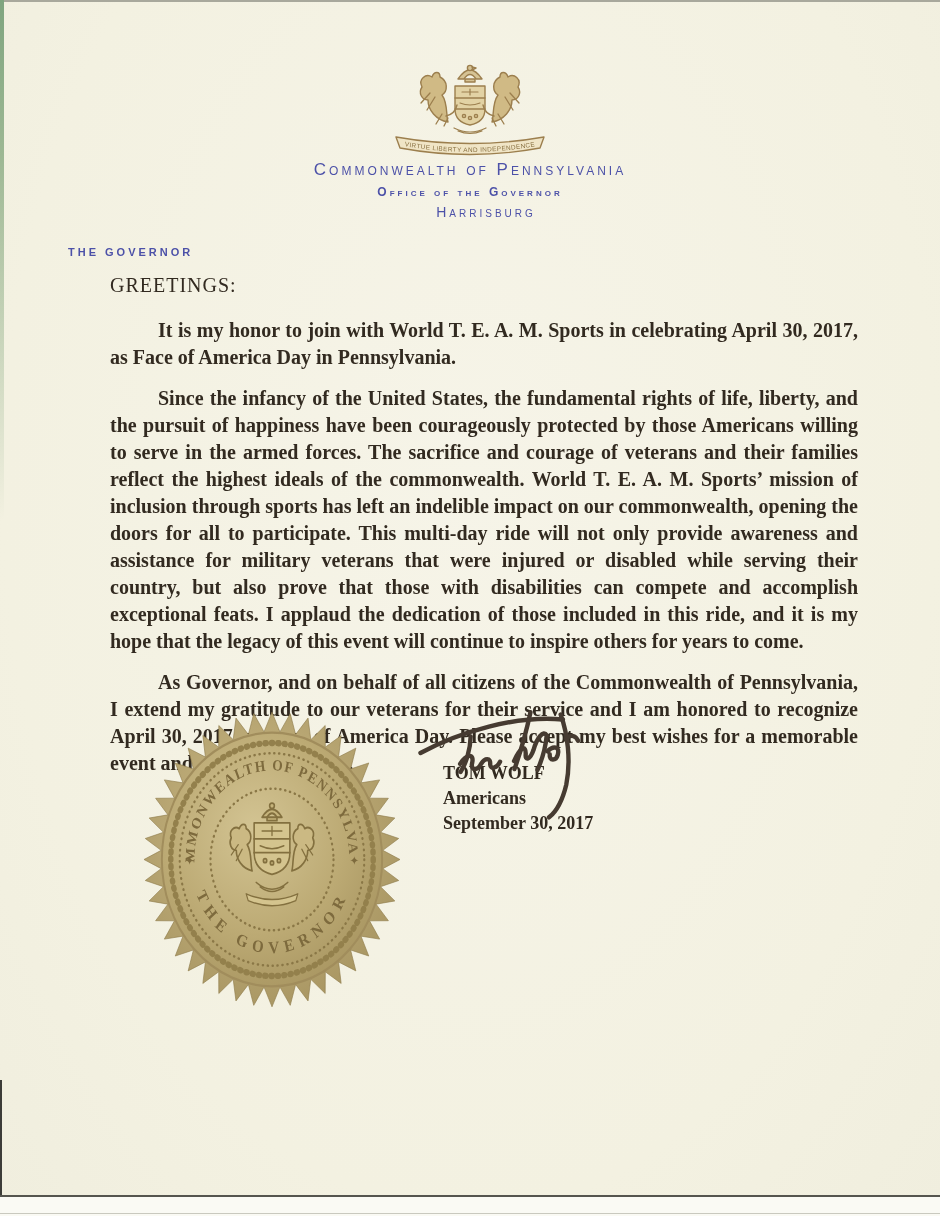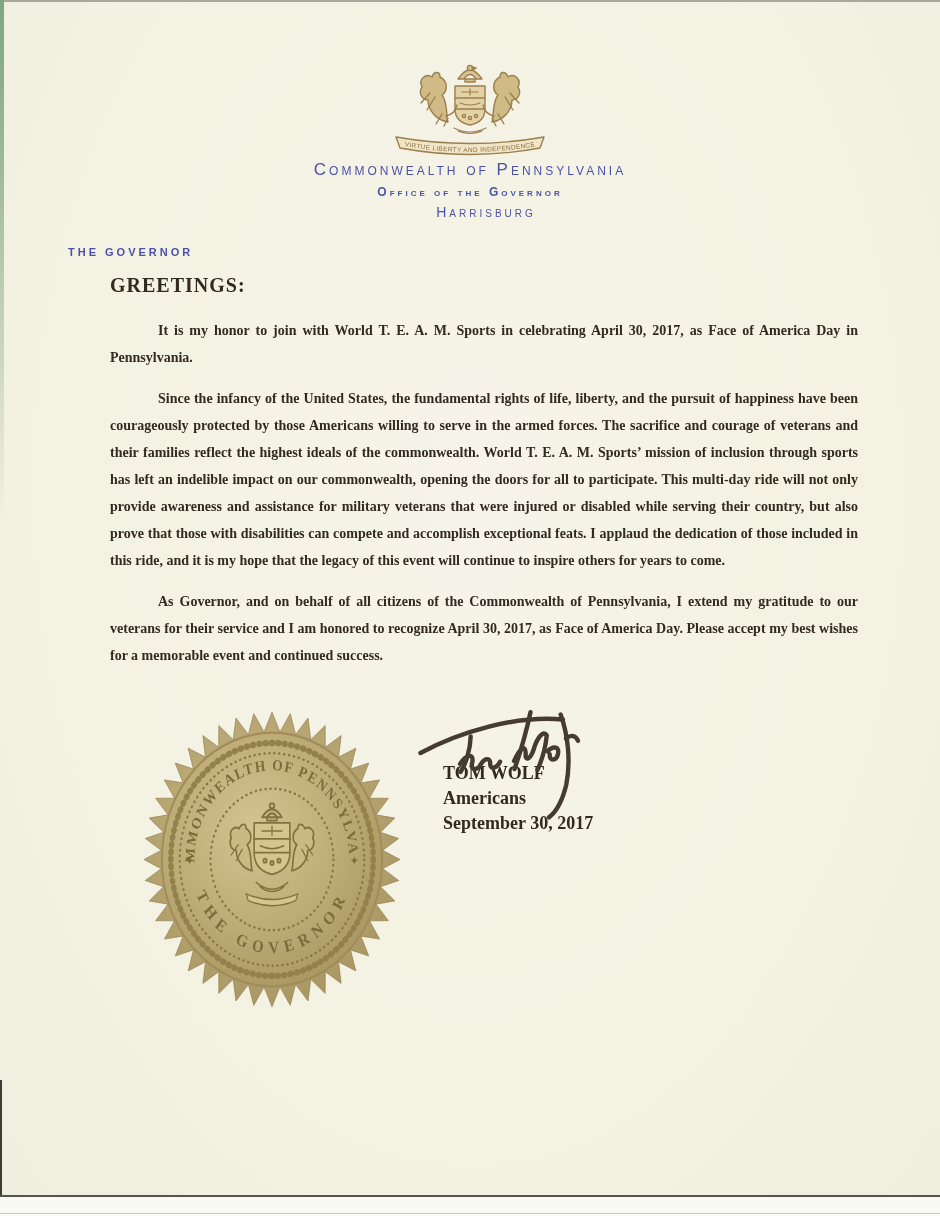--- a/index.html
+++ b/index.html
@@ -28,22 +28,22 @@
   .lh-line1 { font-size:17px; margin-top:2px; }
   .lh-line2 { font-size:12px; margin-top:5px;font-weight:bold; }
   .lh-line3 { font-size:14px; margin-top:5px;margin-left:32px; }
 
   .corner-label { position:absolute; left:68px; top:246px;
     font-family:"Liberation Sans", sans-serif; font-size:11px; font-weight:bold;
     letter-spacing:3px; color:#4c51a8; }
 
   
   .body-block { position:absolute; left:110px; top:274px; width:748px; color:#322a20; }
-  .salutation { font-size:20px; font-weight:bold; letter-spacing:1px; margin-bottom:20px; }
-  .para { font-size:14px; font-weight:bold; line-height:27px; text-align:justify;
+  .salutation { font-size:20px; font-weight:normal; letter-spacing:1px; margin-bottom:20px; }
+  .para { font-size:20px; font-weight:bold; line-height:27px; text-align:justify;
     text-indent:48px; margin-bottom:14px; }
 
   
   .typed-sig { position:absolute; left:443px; top:761px; color:#322a20;
     font-size:18px; font-weight:bold; line-height:25px; }
   .sig-script { position:absolute; left:415px; top:700px; z-index:3; pointer-events:none; }
 
   
   .seal { position:absolute; left:143px; top:711px; }
 </style>

